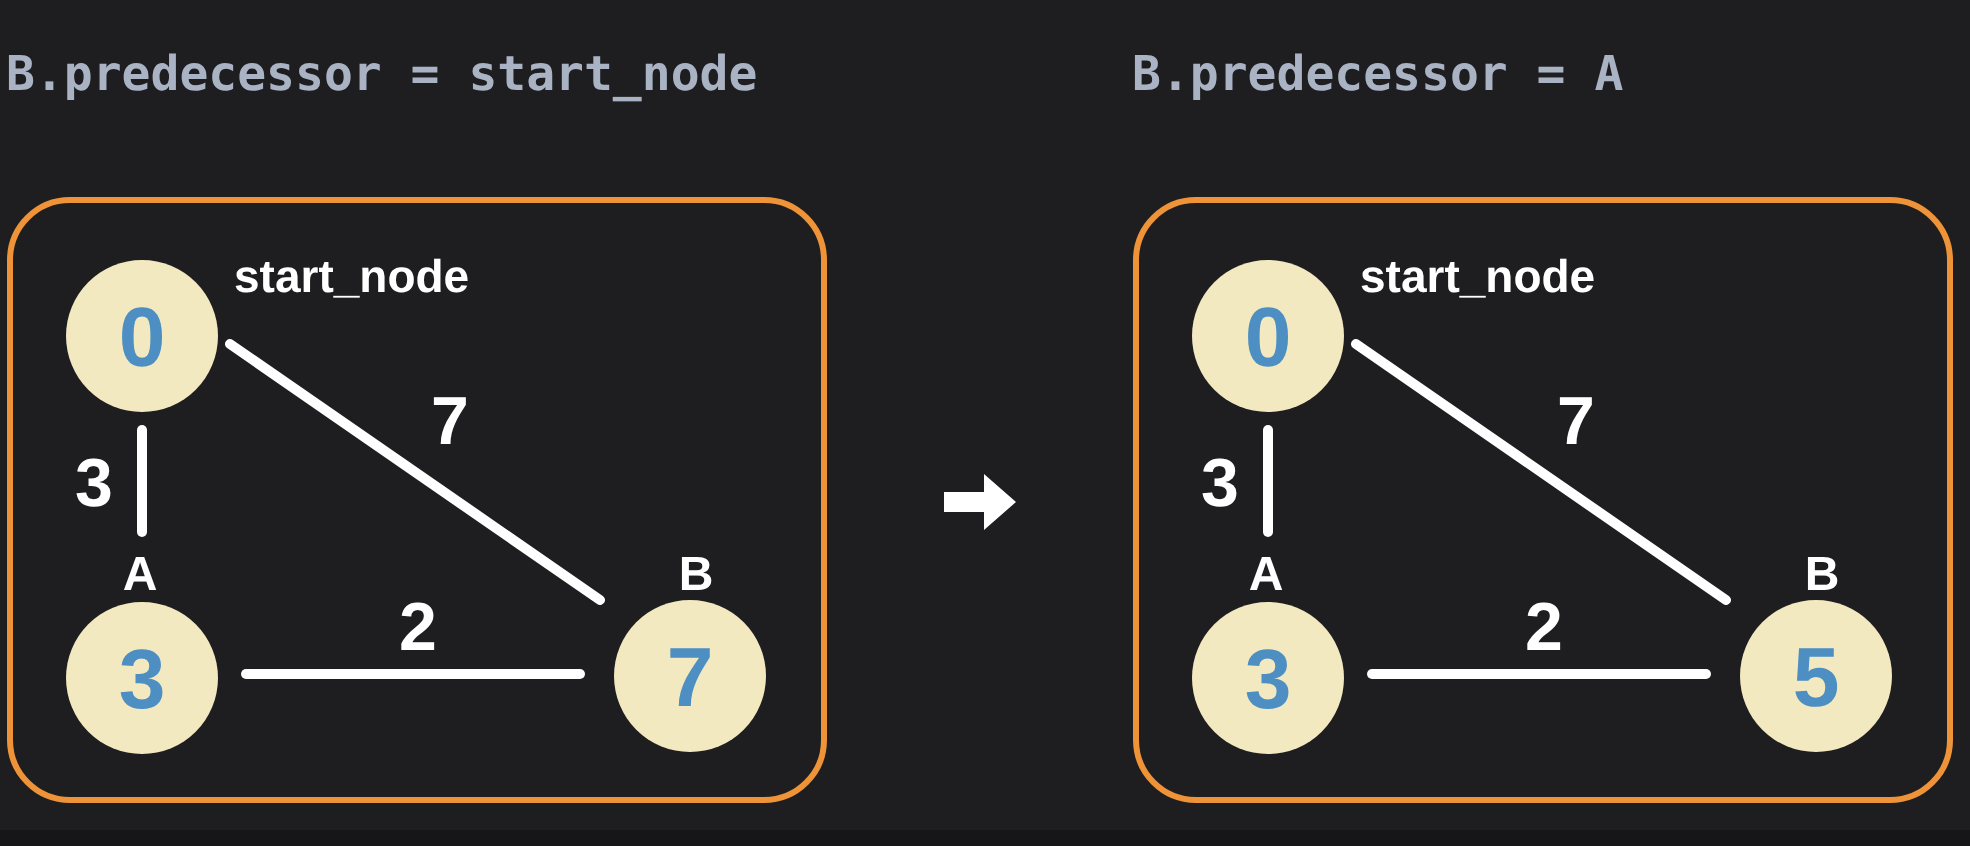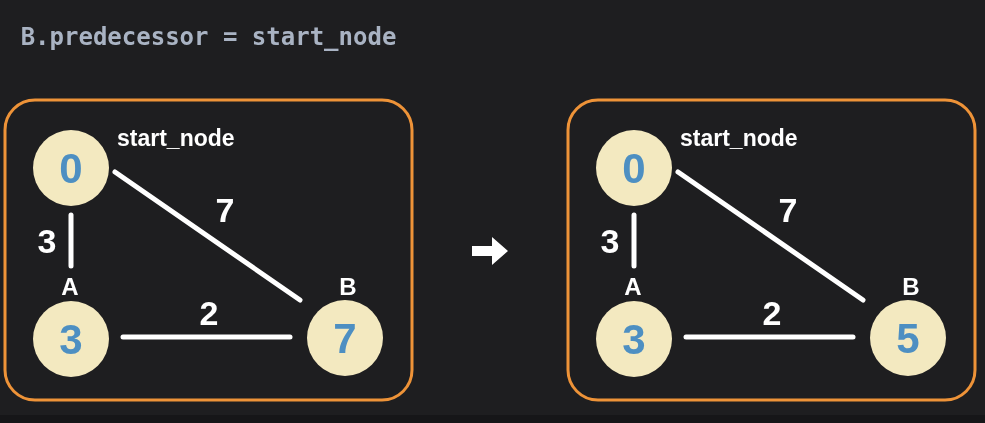--- a/index.html
+++ b/index.html
@@ -9,21 +9,21 @@
     width: 985px;
     height: 423px;
     background: #1e1e20;
     overflow: hidden;
     font-family: "Liberation Sans", sans-serif;
   }
   .caption {
     position: absolute;
     top: 22px;
     width: 411px;
-    text-align: center;
+    text-align: left;
     font-family: "DejaVu Sans Mono", monospace;
     font-weight: bold;
     font-size: 24px;
     line-height: 30px;
     color: #a9b3c3;
     white-space: nowrap;
   }
   .caption-left  { left: 3px; }
   .caption-right { left: 566px; }
   .graph-box {
@@ -88,20 +88,21 @@
     background: #161618;
   }
 </style>
 </head>
 <body>
 
 <div class="canvas">
 
   <div class="caption caption-left">B.predecessor = start_node</div>
 
+  <div class="caption caption-right">B.predecessor = A</div>
 
   <svg class="graph-box graph-box-left" viewBox="0 0 411 304" width="411" height="304">
     <rect class="frame" x="2" y="2" width="407" height="300" rx="30"></rect>
 
     <line class="edge" x1="68" y1="117" x2="68" y2="168"></line>
     <line class="edge" x1="112" y1="74" x2="297" y2="202" stroke-width="5.5"></line>
     <line class="edge" x1="120" y1="239" x2="287" y2="239"></line>
 
     <circle class="node-circle" cx="68" cy="70" r="38"></circle>
     <circle class="node-circle" cx="68" cy="241" r="38"></circle>

